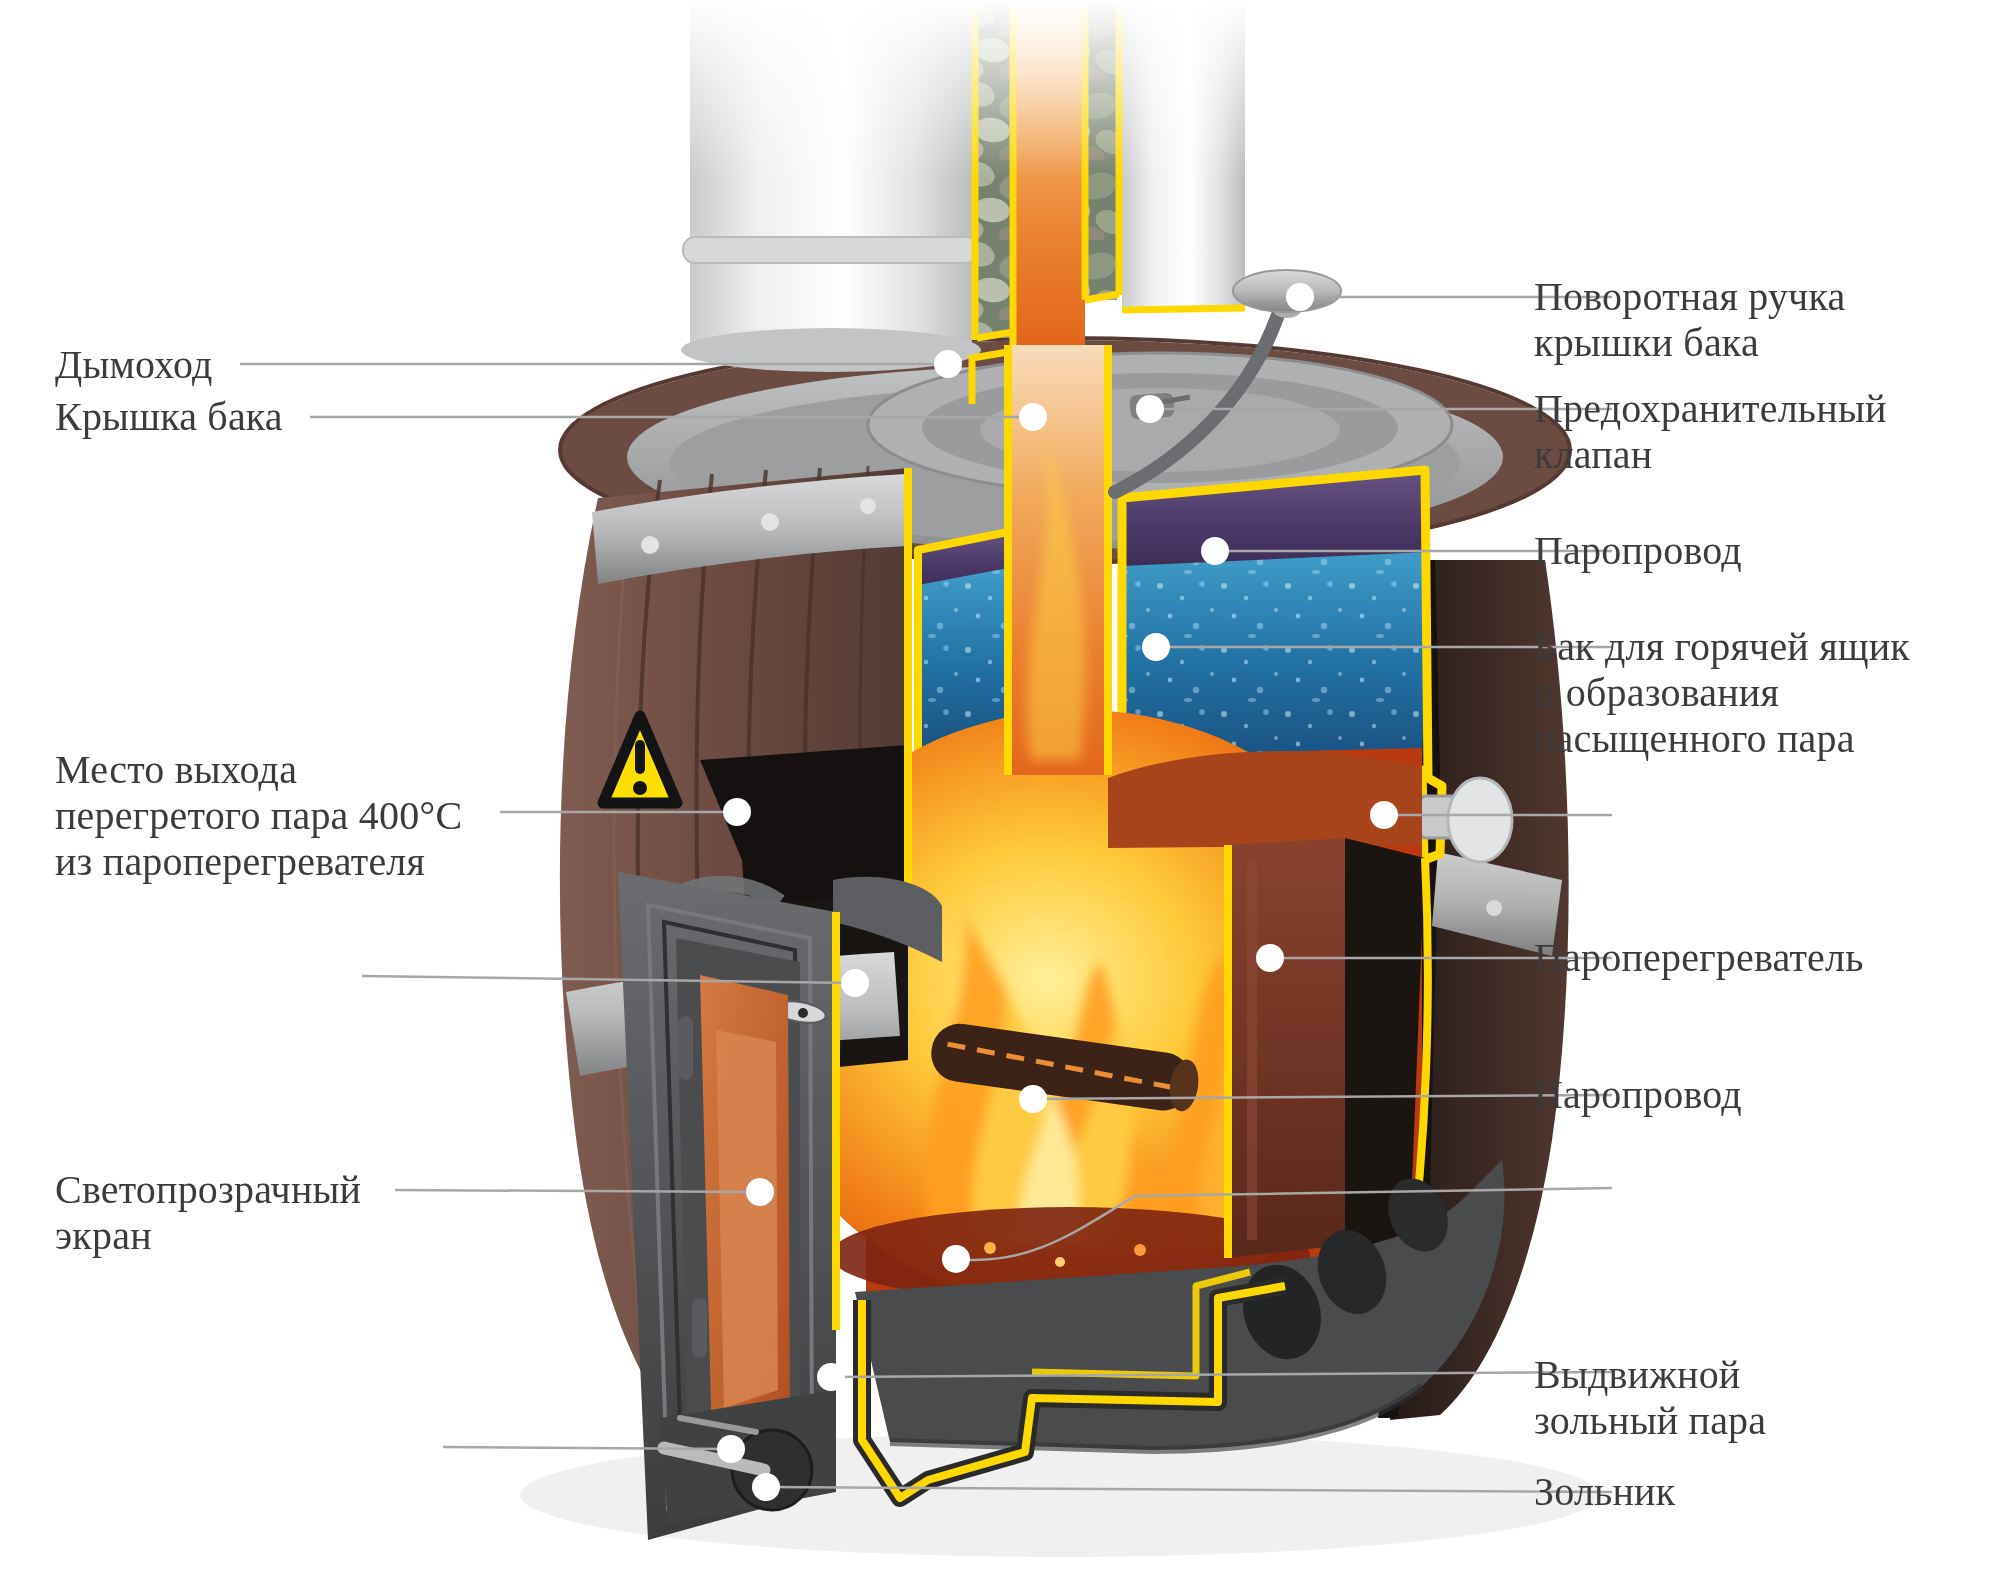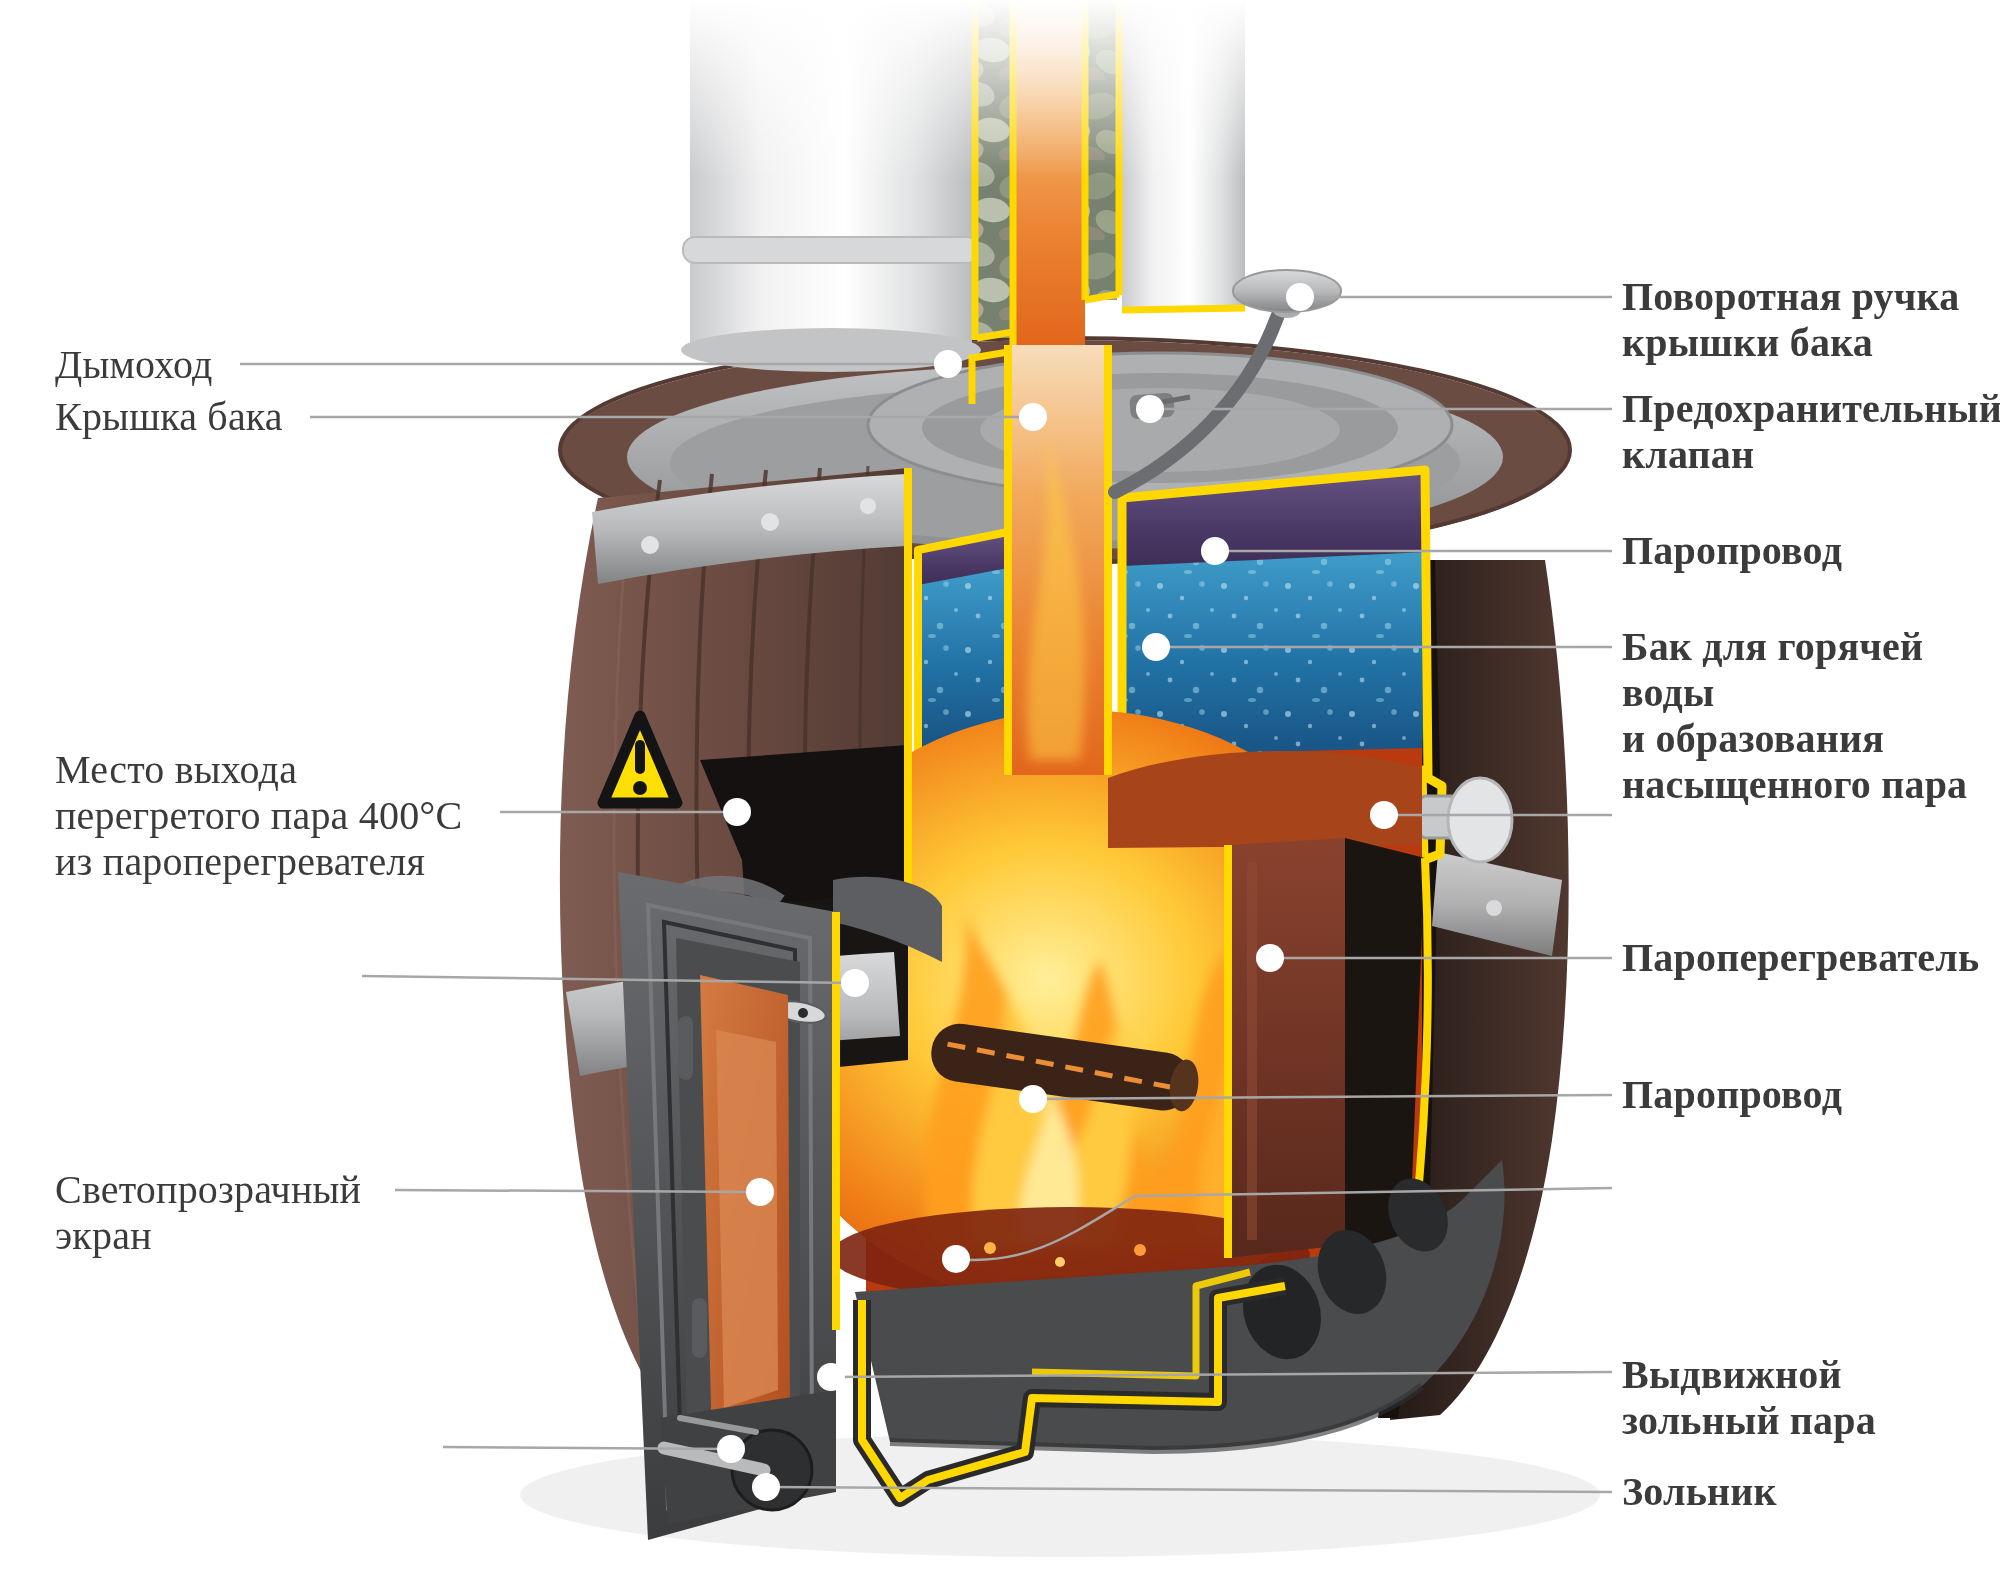--- a/index.html
+++ b/index.html
@@ -2,21 +2,21 @@
 <html><head>
 <meta charset="utf-8">
 <style>
   html,body{margin:0;padding:0;background:#ffffff;}
   .stage{position:relative;width:2000px;height:1590px;overflow:hidden;background:#ffffff;
          font-family:"Liberation Serif","DejaVu Serif",serif;}
   svg.art{position:absolute;left:0;top:0;display:block;}
   .lbl{position:absolute;font-size:40px;line-height:46px;color:#3b3b3b;
        white-space:pre-line;letter-spacing:.2px;}
   .lbl-left{left:55px;}
-  .lbl-right{left:1622px;font-weight:bold;}
+  .lbl-right{left:1534px;}
 </style>
 </head>
 <body>
 
 <div class="stage">
 
 <svg class="art" width="2000" height="1590" viewBox="0 0 2000 1590">
   <defs>
     <linearGradient id="pp" x1="0" y1="0" x2="1" y2="0">
       <stop offset="0" stop-color="#c9cacc"></stop>
@@ -320,21 +320,21 @@
 перегретого пара 400°C
 из пароперегревателя</div>
   <div class="lbl lbl-left" style="top:1167px">Светопрозрачный
 экран</div>
 
   <div class="lbl lbl-right" style="top:274px">Поворотная ручка
 крышки бака</div>
   <div class="lbl lbl-right" style="top:386px">Предохранительный
 клапан</div>
   <div class="lbl lbl-right" style="top:528px">Паропровод</div>
-  <div class="lbl lbl-right" style="top:624px">Бак для горячей воды
+  <div class="lbl lbl-right" style="top:624px">Бак для горячей ящик
 и образования
 насыщенного пара</div>
   <div class="lbl lbl-right" style="top:935px">Пароперегреватель</div>
   <div class="lbl lbl-right" style="top:1072px">Паропровод</div>
   <div class="lbl lbl-right" style="top:1352px">Выдвижной
 зольный пара</div>
   <div class="lbl lbl-right" style="top:1469px">Зольник</div>
 </div>
 
 </body></html>

